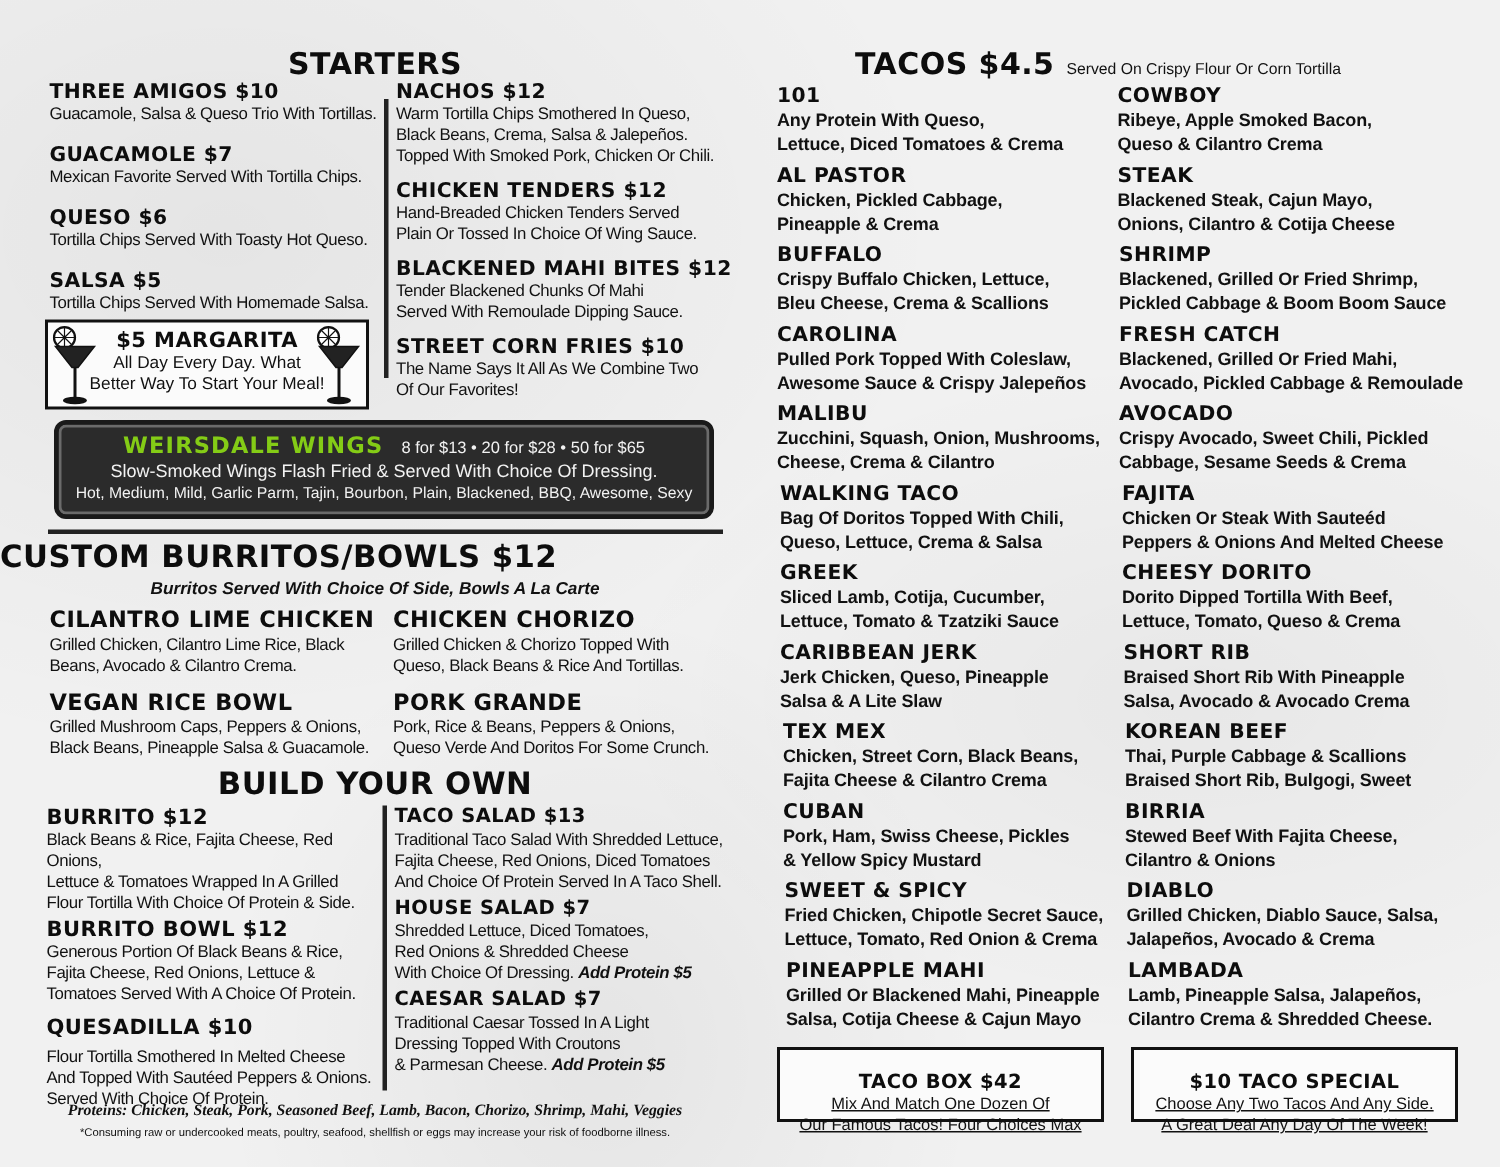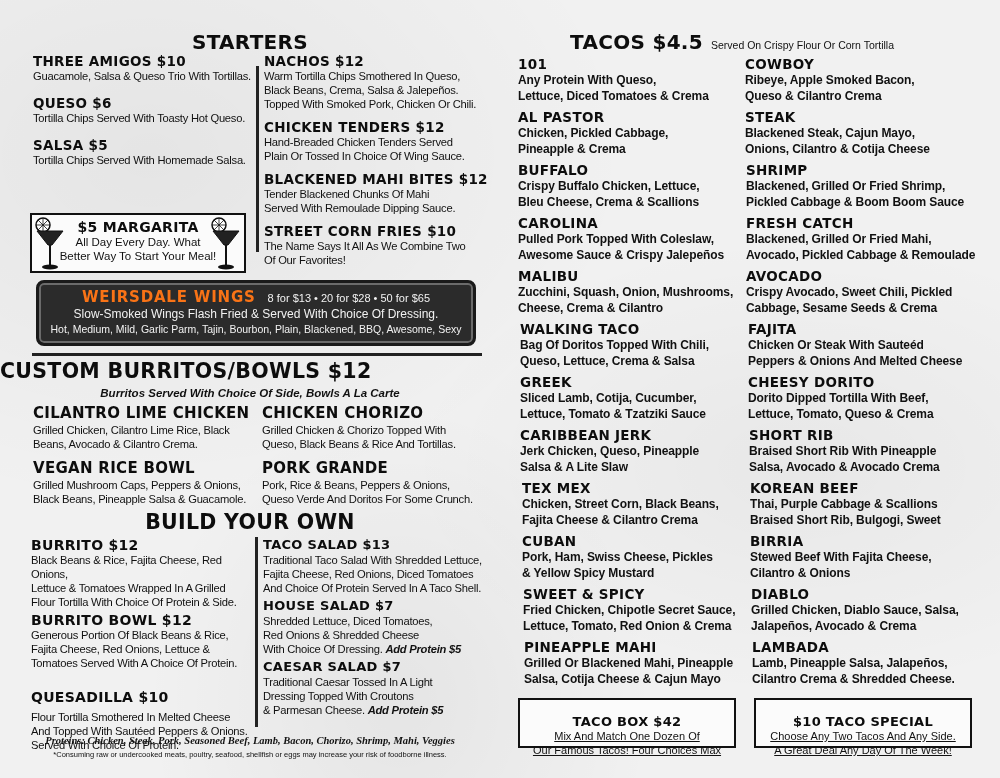--- a/index.html
+++ b/index.html
@@ -75,20 +75,24 @@
 <body>
 
 <div id="starters-title" class="abs hd">STARTERS</div>
 
 <div class="st-col" style="left:33px; top:53px; width:222px;">
   <div class="item">
     <div class="nm hd">THREE AMIGOS $10</div>
     <div class="ds">Guacamole, Salsa &amp; Queso Trio With Tortillas.</div>
   </div>
   <div class="item" style="margin-top:12px">
+    <div class="nm hd">GUACAMOLE $7</div>
+    <div class="ds">Mexican Favorite Served With Tortilla Chips.</div>
+  </div>
+  <div class="item" style="margin-top:12px">
     <div class="nm hd">QUESO $6</div>
     <div class="ds">Tortilla Chips Served With Toasty Hot Queso.</div>
   </div>
   <div class="item" style="margin-top:12px">
     <div class="nm hd">SALSA $5</div>
     <div class="ds">Tortilla Chips Served With Homemade Salsa.</div>
   </div>
 </div>
 
 <div id="left-divider" class="abs"></div>
@@ -132,21 +136,21 @@
     <circle cx="8" cy="8" r="7" fill="#fff" stroke="#111" stroke-width="1.5"></circle>
     <path d="M8 1 L8 15 M1 8 L15 8 M3 3 L13 13 M13 3 L3 13" stroke="#111" stroke-width="0.8"></path>
     <path d="M2 14 L28 14 L17 28 L13 28 Z" fill="#222" stroke="#111"></path>
     <rect x="14" y="28" width="2" height="20" fill="#111"></rect>
     <ellipse cx="15" cy="50" rx="8" ry="2.5" fill="#111"></ellipse>
   </svg>
 </div>
 
 <div id="wings" class="abs">
   <div class="w-row1">
-    <span class="w-title hd" style="color:#f97316">WEIRSDALE WINGS</span>
+    <span class="w-title hd" style="color:#84cc16">WEIRSDALE WINGS</span>
     <span class="w-prices">8 for $13  •  20 for $28  •  50 for $65</span>
   </div>
   <div class="w-desc">Slow-Smoked Wings Flash Fried &amp; Served With Choice Of Dressing.</div>
   <div class="w-flavors">Hot, Medium, Mild, Garlic Parm, Tajin, Bourbon, Plain, Blackened, BBQ, Awesome, Sexy</div>
 </div>
 
 <div id="hr-burritos" class="abs"></div>
 <div id="burritos-title" class="abs hd">CUSTOM BURRITOS/BOWLS $12</div>
 <div id="burritos-sub" class="abs">Burritos Served With Choice Of Side, Bowls A La Carte</div>
 
@@ -179,21 +183,21 @@
 <div id="byo-title" class="abs hd">BUILD YOUR OWN</div>
 <div id="byo-divider" class="abs"></div>
 
 <div class="st-col" style="left:31px; top:537px; width:222px;">
   <div class="item" style="margin-bottom:3px">
     <div class="nm hd" style="font-size:14px">BURRITO $12</div>
     <div class="ds">Black Beans &amp; Rice, Fajita Cheese, Red Onions,</div>
     <div class="ds">Lettuce &amp; Tomatoes Wrapped In A Grilled</div>
     <div class="ds">Flour Tortilla With Choice Of Protein &amp; Side.</div>
   </div>
-  <div class="item" style="margin-bottom:19px">
+  <div class="item" style="margin-bottom:7px">
     <div class="nm hd" style="font-size:14px">BURRITO BOWL $12</div>
     <div class="ds">Generous Portion Of Black Beans &amp; Rice,</div>
     <div class="ds">Fajita Cheese, Red Onions, Lettuce &amp;</div>
     <div class="ds">Tomatoes Served With A Choice Of Protein.</div>
   </div>
   <div class="item">
     <div class="nm hd" style="font-size:14px;margin-bottom:5px">QUESADILLA $10</div>
     <div class="ds">Flour Tortilla Smothered In Melted Cheese</div>
     <div class="ds">And Topped With Sautéed Peppers &amp; Onions.</div>
     <div class="ds">Served With Choice Of Protein.</div>

